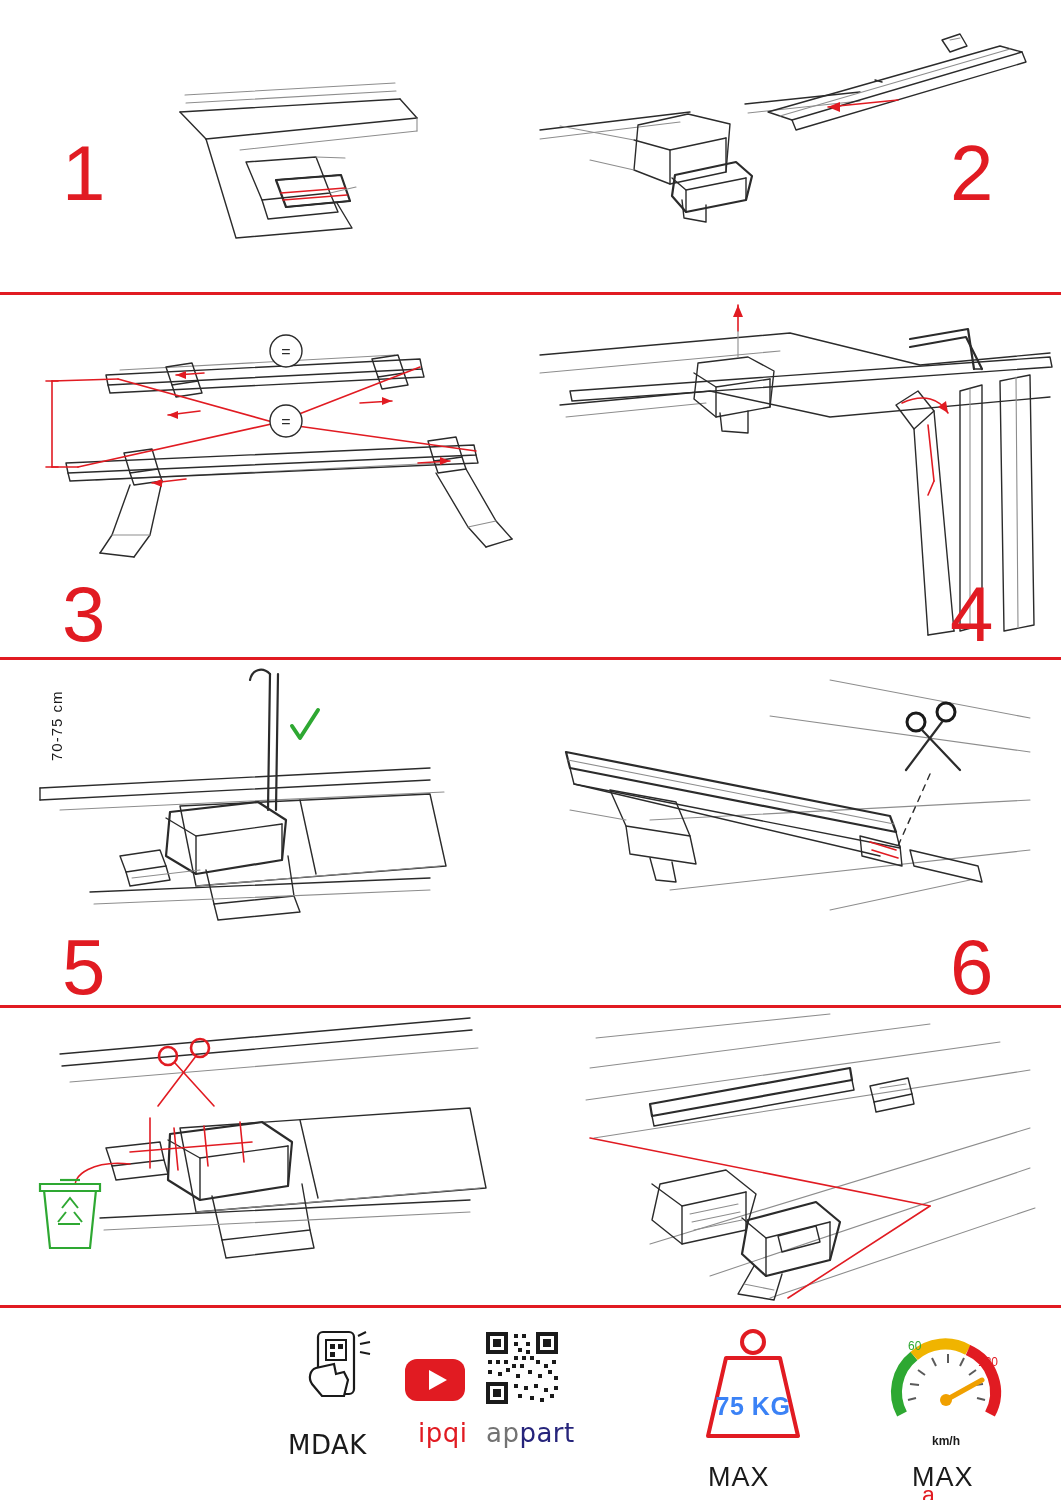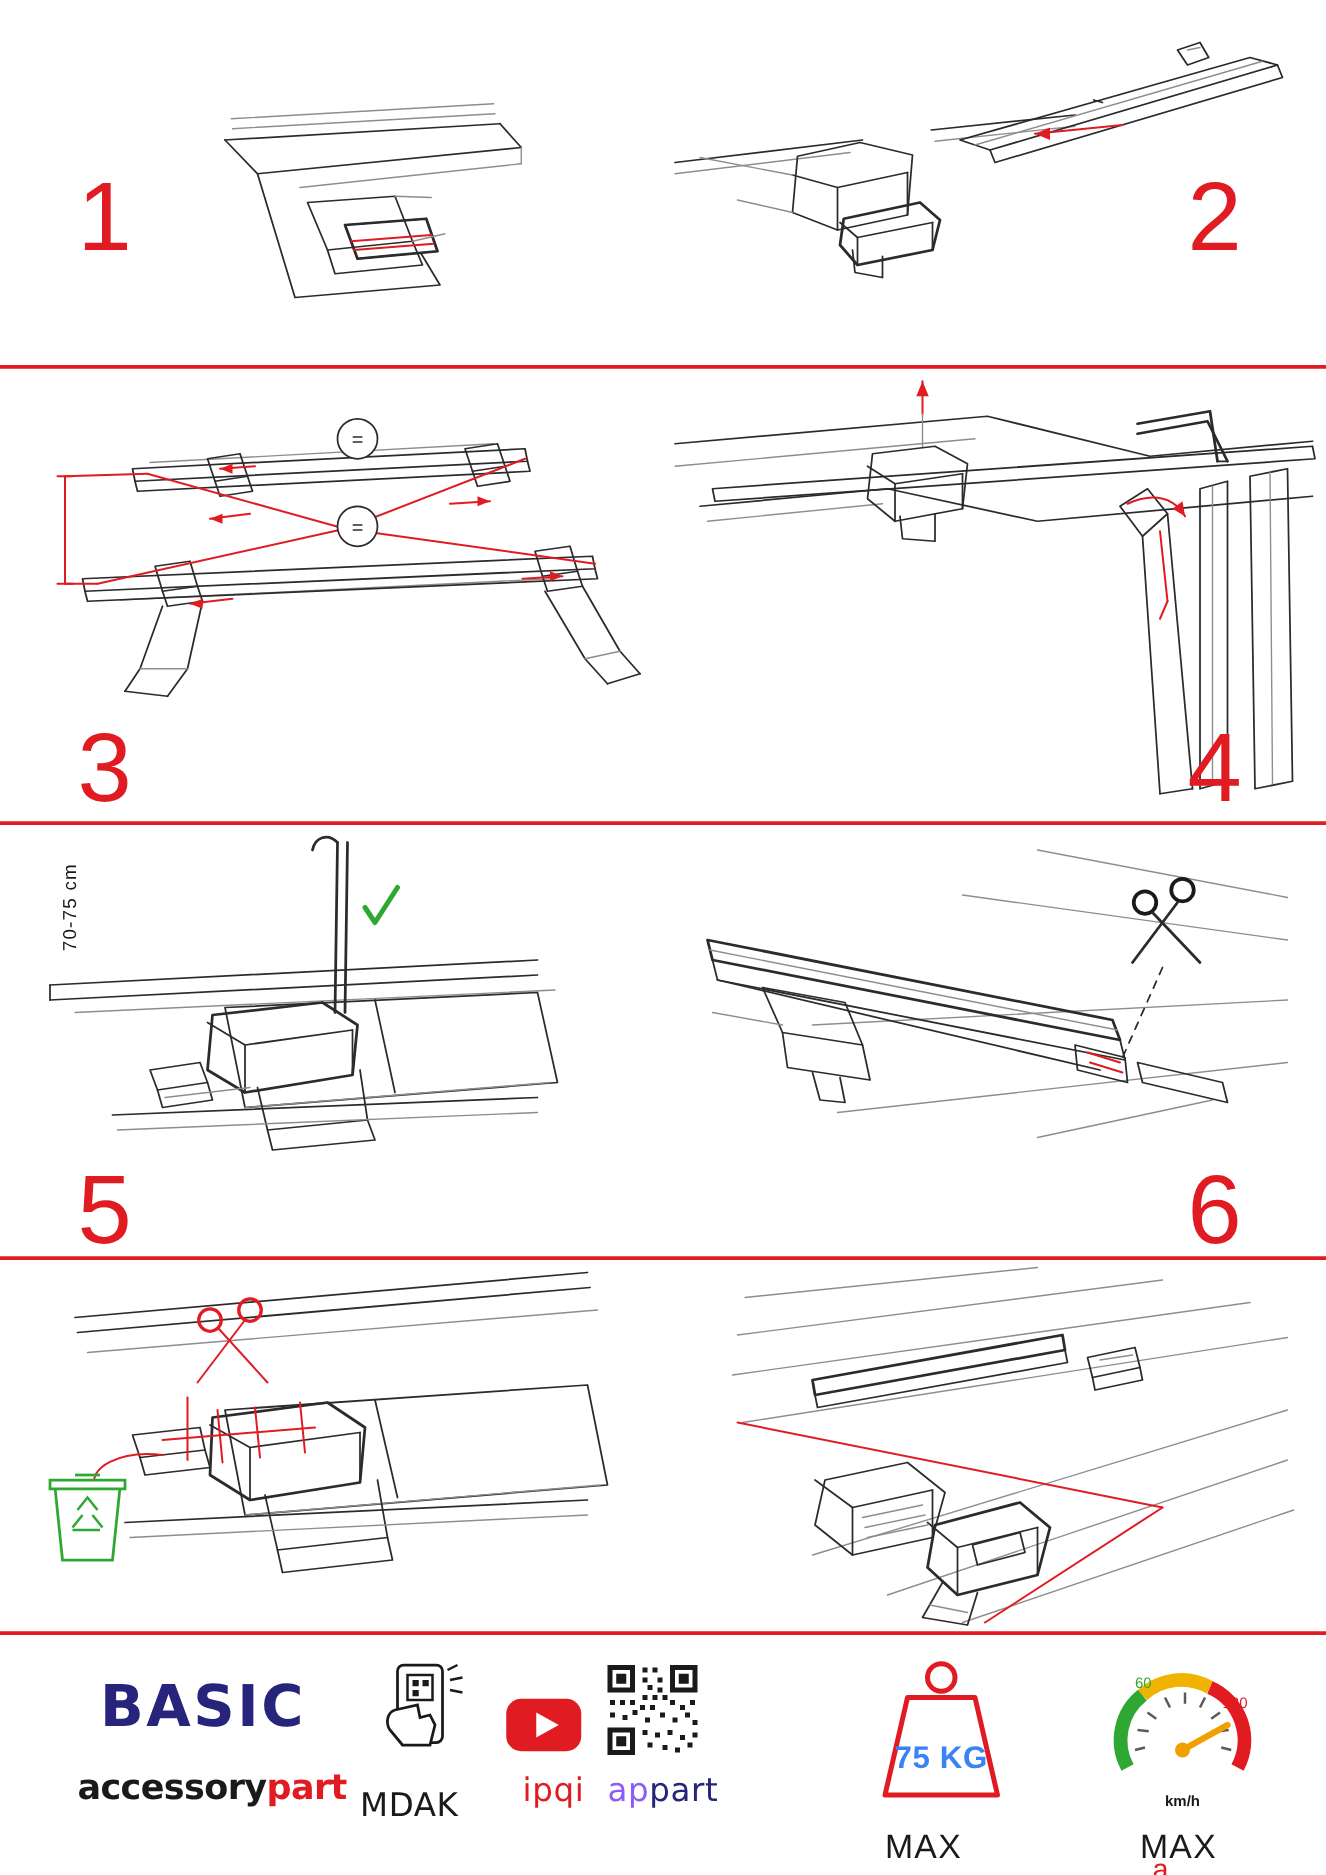--- a/index.html
+++ b/index.html
@@ -89,21 +89,21 @@
 
   .logo-label {
     position: absolute;
     font-family: "DejaVu Sans", sans-serif;
     font-size: 26px;
     letter-spacing: 0.5px;
   }
   .mdak-label { left: 288px; top: 120px; color: #1a1a1a; }
   .ipqi-label { left: 418px; top: 108px; color: #e11b22; }
   .apline-label { left: 486px; top: 108px; color: #26247b; }
-  .apline-label .ap { color: #8b5cf6; }
+  .apline-label .ap { color: #737373; }
 
   .maxlabel {
     position: absolute;
     font-family: "Liberation Sans", sans-serif;
     font-size: 27px;
     color: #1a1a1a;
     letter-spacing: 1px;
     text-align: right;
   }
   .maxlabel.w { left: 708px; top: 152px; }
@@ -477,24 +477,20 @@
 
       <path class="red" d="M60 130 L400 198"></path>
       <path class="red" d="M400 198 L258 290"></path>
     </svg>
 
   </div>
 
   <div class="rule r4"></div>
 
   <div class="footer">
-    <div class="brand-basic">BASIC</div>
-    <div class="brand-accessory">
-      <span class="a1">accessory</span><span class="a2">part</span>
-    </div>
 
     <svg width="80" height="80" style="position:absolute;left:300px;top:18px;" viewBox="0 0 80 80">
       <rect x="18" y="4" width="36" height="62" rx="5" fill="#ffffff" stroke="#1a1a1a" stroke-width="2.2"></rect>
       <rect x="26" y="12" width="20" height="20" fill="none" stroke="#1a1a1a" stroke-width="2"></rect>
       <rect x="30" y="16" width="5" height="5" fill="#1a1a1a"></rect>
       <rect x="38" y="16" width="5" height="5" fill="#1a1a1a"></rect>
       <rect x="30" y="24" width="5" height="5" fill="#1a1a1a"></rect>
       <path d="M16 40 C10 42 8 50 12 56 L22 68 L44 68 L48 52 L44 44 L36 46 L34 36 Z" fill="#ffffff" stroke="#1a1a1a" stroke-width="2.2"></path>
       <path d="M58 8 L66 4" stroke="#1a1a1a" stroke-width="2"></path>
       <path d="M60 16 L70 14" stroke="#1a1a1a" stroke-width="2"></path>

